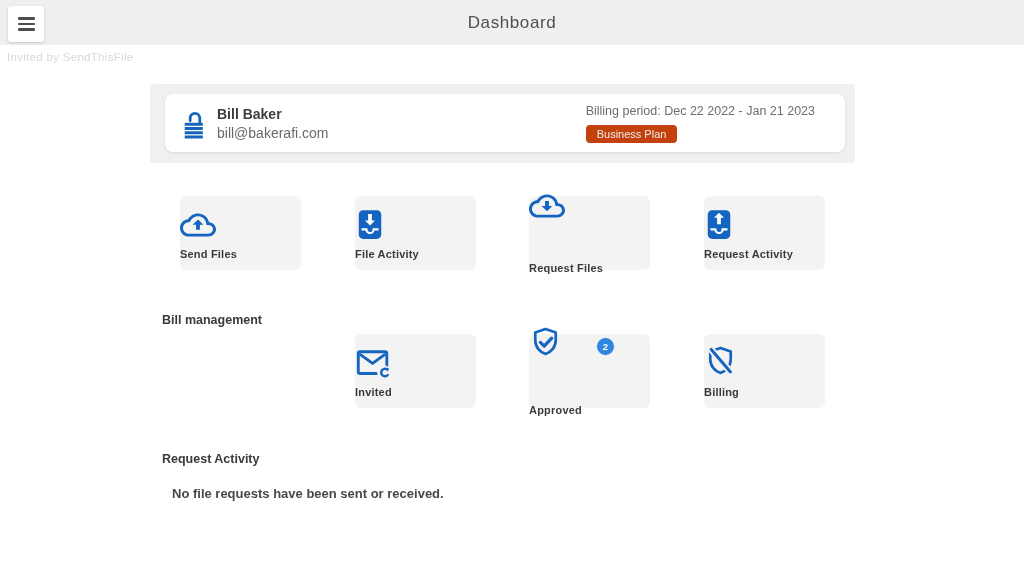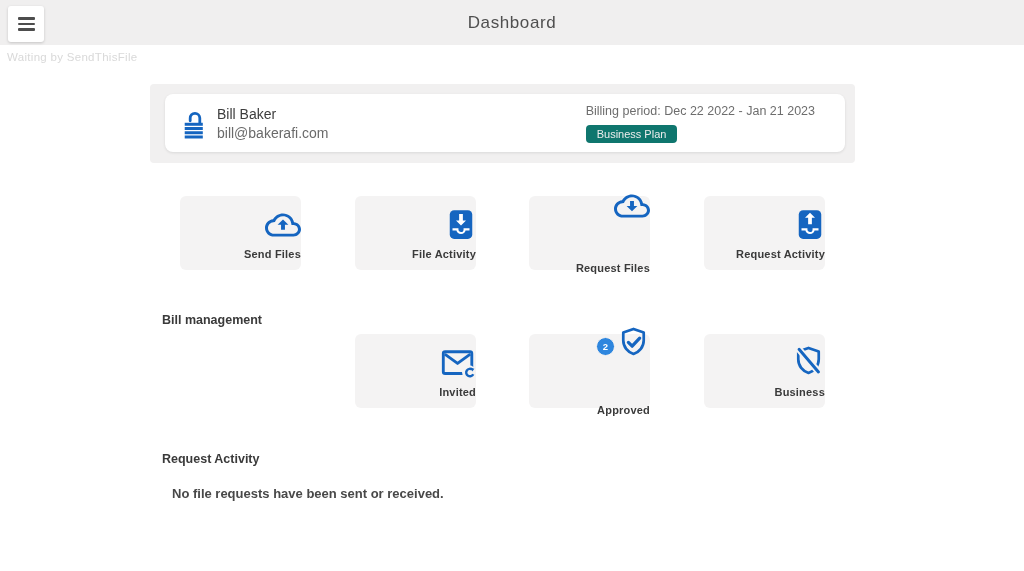--- a/index.html
+++ b/index.html
@@ -19,30 +19,30 @@
 
   .powered{position:absolute;left:7px;top:51px;font-size:11.5px;color:#d9d9d9;letter-spacing:.3px;}
 
   
   .account-outer{position:absolute;left:150px;top:84px;width:705px;height:79px;
                  background:#f1f0f0;border-radius:4px;}
   .account-card{position:absolute;left:15px;top:10px;width:680px;height:58px;background:#ffffff;
                 border-radius:8px;box-shadow:0 1px 3px rgba(0,0,0,.10);display:flex;
                 align-items:center;justify-content:space-between;padding:0 16px;box-sizing:border-box;}
   .acct-left{display:flex;align-items:center;gap:11px;}
-  .acct-name{font-size:14px;font-weight:400;color:#3d3d3d;margin-bottom:3px;}
+  .acct-name{font-size:14px;font-weight:700;color:#3d3d3d;margin-bottom:3px;}
   .acct-email{font-size:14px;color:#6a6a6a;}
   .acct-right{text-align:left;margin-right:14px;}
   .billing{font-size:12.5px;color:#6d6d6d;}
-  .plan-badge{display:inline-block;margin-top:7px;background:#0f766e;color:#ededed;
+  .plan-badge{display:inline-block;margin-top:7px;background:#c2410c;color:#ededed;
               font-size:11px;padding:3px 11px;border-radius:4px;}
 
   
   .tile{position:absolute;width:121px;height:74px;background:#f4f3f3;border-radius:6px;
-        display:flex;flex-direction:column;align-items:flex-end;justify-content:center;
+        display:flex;flex-direction:column;align-items:flex-start;justify-content:center;
         cursor:pointer;}
   .tile-icon{height:36px;display:flex;align-items:center;justify-content:center;position:relative;}
   .tile-label{font-size:11px;font-weight:bold;color:#3a3a3a;letter-spacing:.2px;margin-top:5px;}
   .count-badge{position:absolute;left:67px;top:3px;width:17px;height:17px;border-radius:50%;
                background:#2e86de;border:1.5px solid #f4f3f3;color:#ffffff;font-size:9.5px;
                font-weight:bold;display:flex;align-items:center;justify-content:center;}
 
   .r1{top:196px;} .r2{top:334px;}
   .c1{left:180px;} .c2{left:355px;} .c3{left:529px;gap:38px;} .c4{left:704px;}
 
@@ -57,21 +57,21 @@
 <div class="stage">
 
   <div class="topbar"></div>
   <div class="page-title">Dashboard</div>
   <button class="menu-btn">
     <span class="bar"></span>
     <span class="bar"></span>
     <span class="bar"></span>
   </button>
 
-  <div class="powered">Waiting by SendThisFile</div>
+  <div class="powered">Invited by SendThisFile</div>
 
   <div class="account-outer">
     <div class="account-card">
       <div class="acct-left">
         <svg width="25" height="31" viewBox="0 0 24 30">
           <path d="M8.8 12.4V9.9a4.65 4.65 0 0 1 9.3-.2v4.6" fill="none" stroke="#1565c0" stroke-width="2.7" stroke-linecap="round"></path>
           <rect x="3.5" y="14.3" width="17.5" height="2.9" fill="#1565c0"></rect>
           <rect x="3.5" y="18.4" width="17.5" height="2.9" fill="#1565c0"></rect>
           <rect x="3.5" y="22.5" width="17.5" height="2.9" fill="#1565c0"></rect>
           <rect x="3.5" y="26.6" width="17.5" height="2.9" fill="#1565c0"></rect>
@@ -158,19 +158,19 @@
   </div>
 
   <div class="tile r2 c4">
     <span class="tile-icon">
       <svg width="33" height="35" viewBox="0 0 24 26">
         <path d="M12 2.2 19.6 4.9v5.7c0 4.9-3.2 8.8-7.6 10.2-4.4-1.4-7.6-5.3-7.6-10.2V4.9z" fill="none" stroke="#1565c0" stroke-width="2" stroke-linejoin="round"></path>
         <line x1="4.4" y1="2.6" x2="20" y2="20.6" stroke="#f4f3f3" stroke-width="5"></line>
         <line x1="5" y1="3.2" x2="19.4" y2="20" stroke="#1565c0" stroke-width="2.2" stroke-linecap="round"></line>
       </svg>
     </span>
-    <span class="tile-label">Business</span>
+    <span class="tile-label">Billing</span>
   </div>
 
   <div class="section-heading ra-heading">Request Activity</div>
   <div class="empty-msg">No file requests have been sent or received.</div>
 
 </div>
 
 </body></html>

